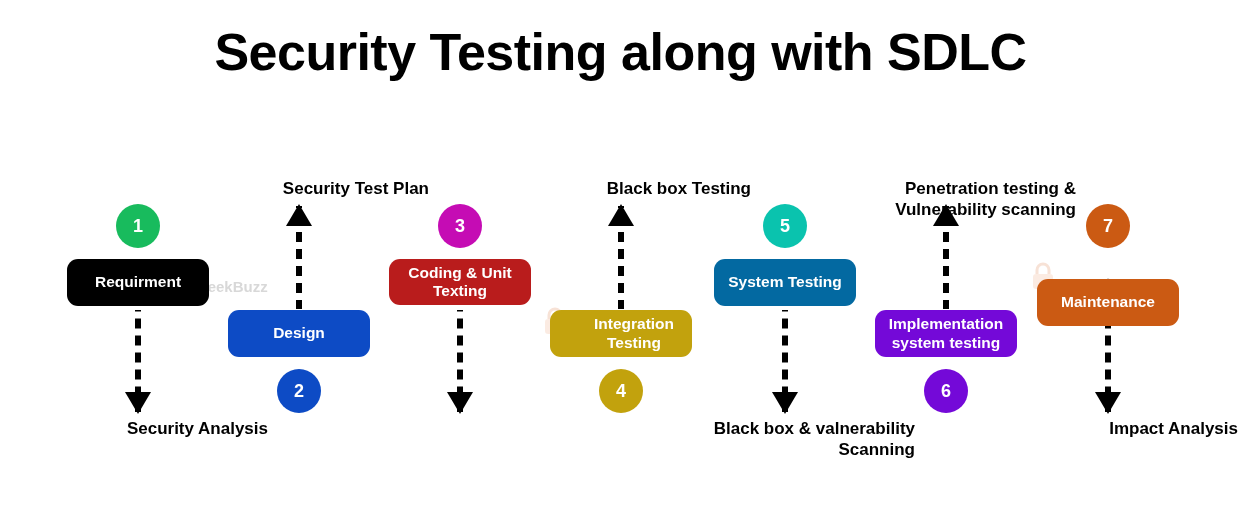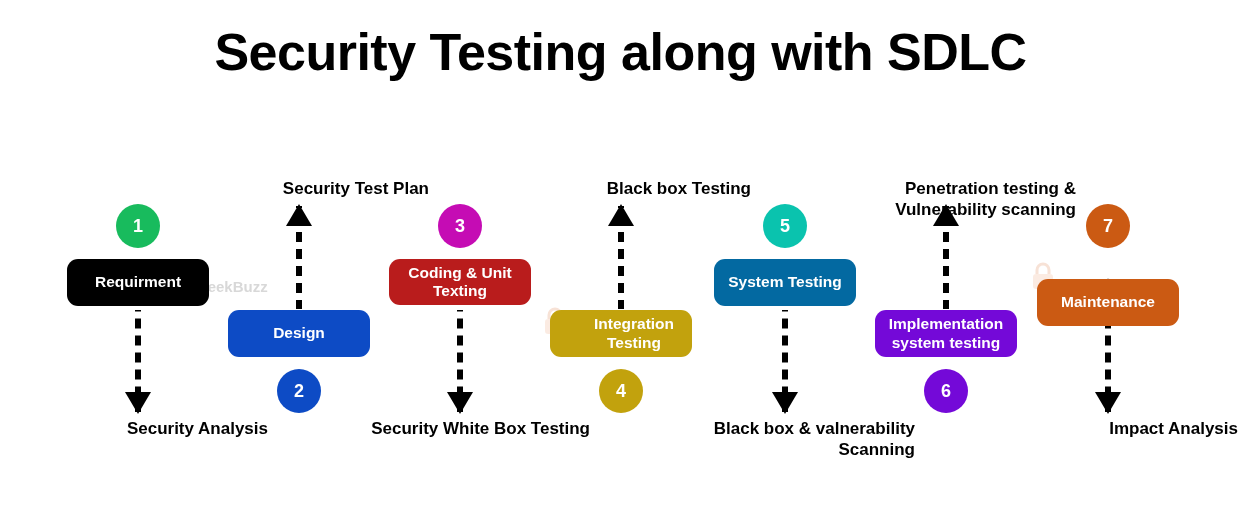--- a/index.html
+++ b/index.html
@@ -192,21 +192,20 @@
         </div>
         <div class="side-label" style="top: 178px;">Security Test Plan</div>
       </div>
       <div class="stage" style="left: 360px;">
         <div class="num-circle" style="top: 204px; background: rgb(197, 12, 180);">3</div>
         <div class="stage-box" style="top: 259px; background: #b91c1c; height: 46px;">Coding &amp; Unit Texting</div>
         <div class="arrow down" style="top: 310px; height: 102px;">
           <div class="shaft"></div>
           <div class="head"></div>
         </div>
-        <div class="side-label" style="top: 418px;">Security White Box Testing</div>
       </div>
       <div class="stage" style="left: 521px;">
         <div class="num-circle" style="top: 369px; background: rgb(194, 162, 13);">4</div>
         <div class="stage-box" style="top: 310px; background: rgb(194, 162, 13); height: 47px; padding-left: 32px;">Integration Testing</div>
         <div class="arrow up" style="top: 206px; height: 103px;">
           <div class="shaft"></div>
           <div class="head"></div>
         </div>
         <div class="side-label" style="top: 178px;">Black box Testing</div>
       </div>

